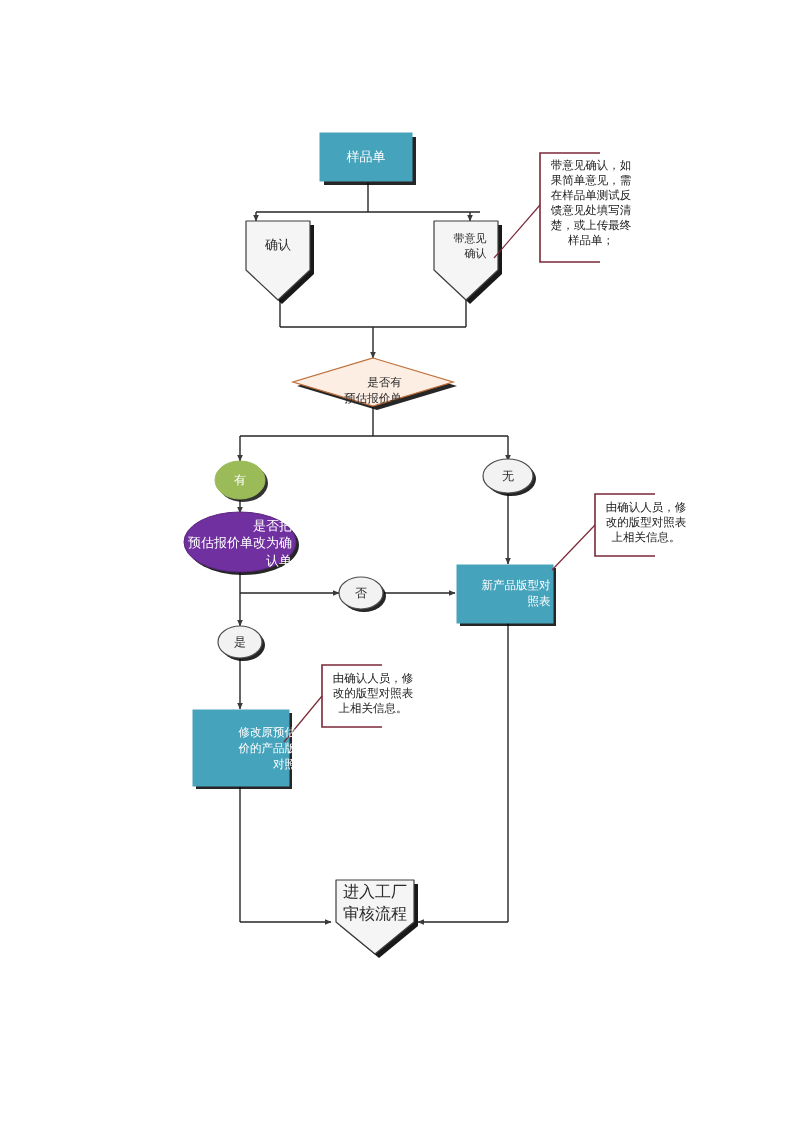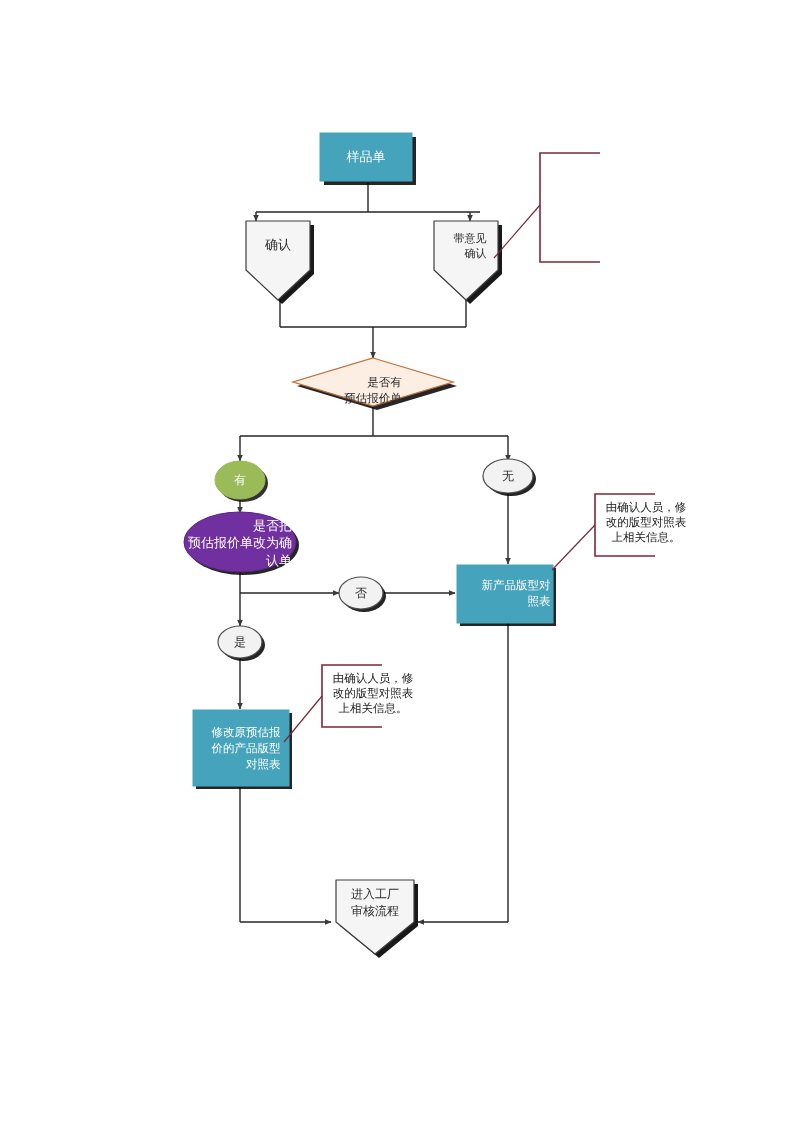--- a/index.html
+++ b/index.html
@@ -186,27 +186,33 @@
 预估报价单改为确
 认单</div>
 
   <div class="node-label lbl-dark" style="left:339px; top:583px; width:44px; height:20px; font-size:12px;">否</div>
 
   <div class="node-label lbl-dark" style="left:218px; top:632px; width:44px; height:20px; font-size:12px;">是</div>
 
   <div class="node-label lbl-white" style="left:457px; top:565px; width:118px; height:58px; font-size:11.5px; line-height:1.38;">新产品版型对
 照表</div>
 
-  <div class="node-label lbl-white" style="left:206px; top:710px; width:80px; height:76px; font-size:11.5px; line-height:1.40;">修改原预估报
+  <div class="node-label lbl-white" style="left:193px; top:710px; width:80px; height:76px; font-size:11.5px; line-height:1.40;padding-left:40px;">修改原预估报
 价的产品版型
 对照表</div>
 
-  <div class="node-label lbl-dark" style="left:336px; top:882px; width:78px; height:42px; font-size:12px; line-height:1.38;">进入工厂
+  <div class="node-label lbl-dark" style="left:336px; top:882px; width:78px; height:42px; font-size:16px; line-height:1.38;">进入工厂
 审核流程</div>
 
+  <div class="annot-text" style="left:543px; top:158px; width:96px; font-size:11.5px;">带意见确认，如
+果简单意见，需
+在样品单测试反
+馈意见处填写清
+楚，或上传最终
+样品单；</div>
 
   <div class="annot-text" style="left:598px; top:500px; width:96px; font-size:11.5px;">由确认人员，修
 改的版型对照表
 上相关信息。</div>
 
   <div class="annot-text" style="left:325px; top:671px; width:96px; font-size:11.5px;">由确认人员，修
 改的版型对照表
 上相关信息。</div>
 
 </div>

